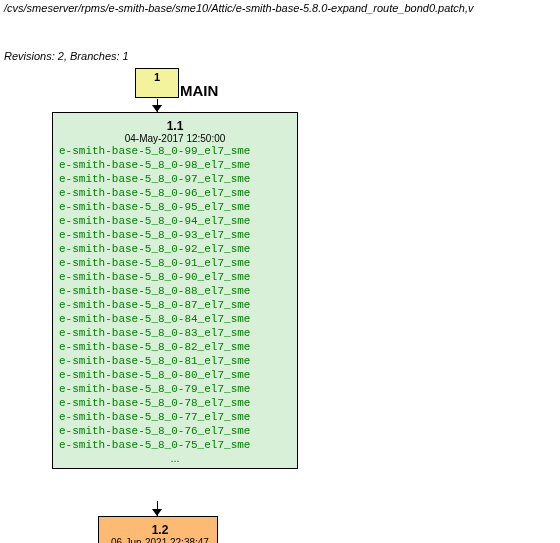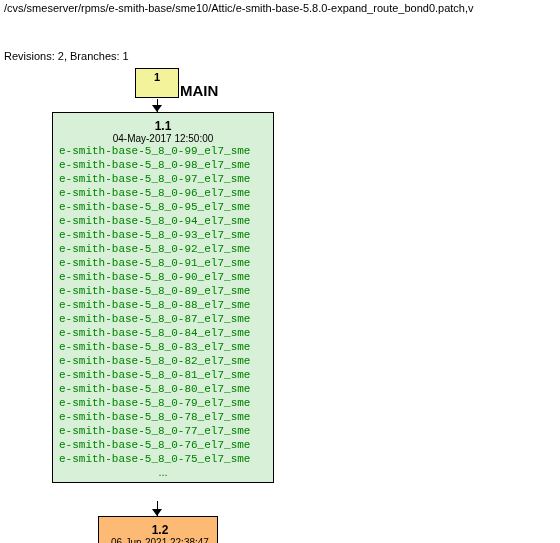--- a/index.html
+++ b/index.html
@@ -6,20 +6,21 @@
     margin: 0;
     padding: 0;
     background: #ffffff;
     font-family: Helvetica, Arial, sans-serif;
     font-size: 11px;
     color: #000;
     width: 560px;
   }
   .header {
     padding: 2px 4px 4px 4px;
+    font-style: italic;
   }
   .path {
     font-size: 11px;
   }
   .revline {
     font-size: 11px;
     margin-top: 36px;
   }
   .diagram {
     position: relative;
@@ -54,21 +55,21 @@
     height: 30px;
     left: 135px;
     top: 2px;
     font-weight: bold;
     font-size: 11px;
     line-height: 14px;
     padding-top: 1px;
   }
   .rev11 {
     background: #d7f0d7;
-    width: 222px;
+    width: 246px;
     left: 52px;
     top: 46px;
     padding: 3px 4px 4px 4px;
   }
   .tags {
     text-align: left;
     color: #008000;
     font-size: 11px;
     line-height: 14px;
     padding: 0 2px;
@@ -133,21 +134,20 @@
         <div>e-smith-base-5_8_0-99_el7_sme</div>
         <div>e-smith-base-5_8_0-98_el7_sme</div>
         <div>e-smith-base-5_8_0-97_el7_sme</div>
         <div>e-smith-base-5_8_0-96_el7_sme</div>
         <div>e-smith-base-5_8_0-95_el7_sme</div>
         <div>e-smith-base-5_8_0-94_el7_sme</div>
         <div>e-smith-base-5_8_0-93_el7_sme</div>
         <div>e-smith-base-5_8_0-92_el7_sme</div>
         <div>e-smith-base-5_8_0-91_el7_sme</div>
         <div>e-smith-base-5_8_0-90_el7_sme</div>
-        <div>e-smith-base-5_8_0-89_el7_sme</div>
         <div>e-smith-base-5_8_0-88_el7_sme</div>
         <div>e-smith-base-5_8_0-87_el7_sme</div>
         <div>e-smith-base-5_8_0-84_el7_sme</div>
         <div>e-smith-base-5_8_0-83_el7_sme</div>
         <div>e-smith-base-5_8_0-82_el7_sme</div>
         <div>e-smith-base-5_8_0-81_el7_sme</div>
         <div>e-smith-base-5_8_0-80_el7_sme</div>
         <div>e-smith-base-5_8_0-79_el7_sme</div>
         <div>e-smith-base-5_8_0-78_el7_sme</div>
         <div>e-smith-base-5_8_0-77_el7_sme</div>

